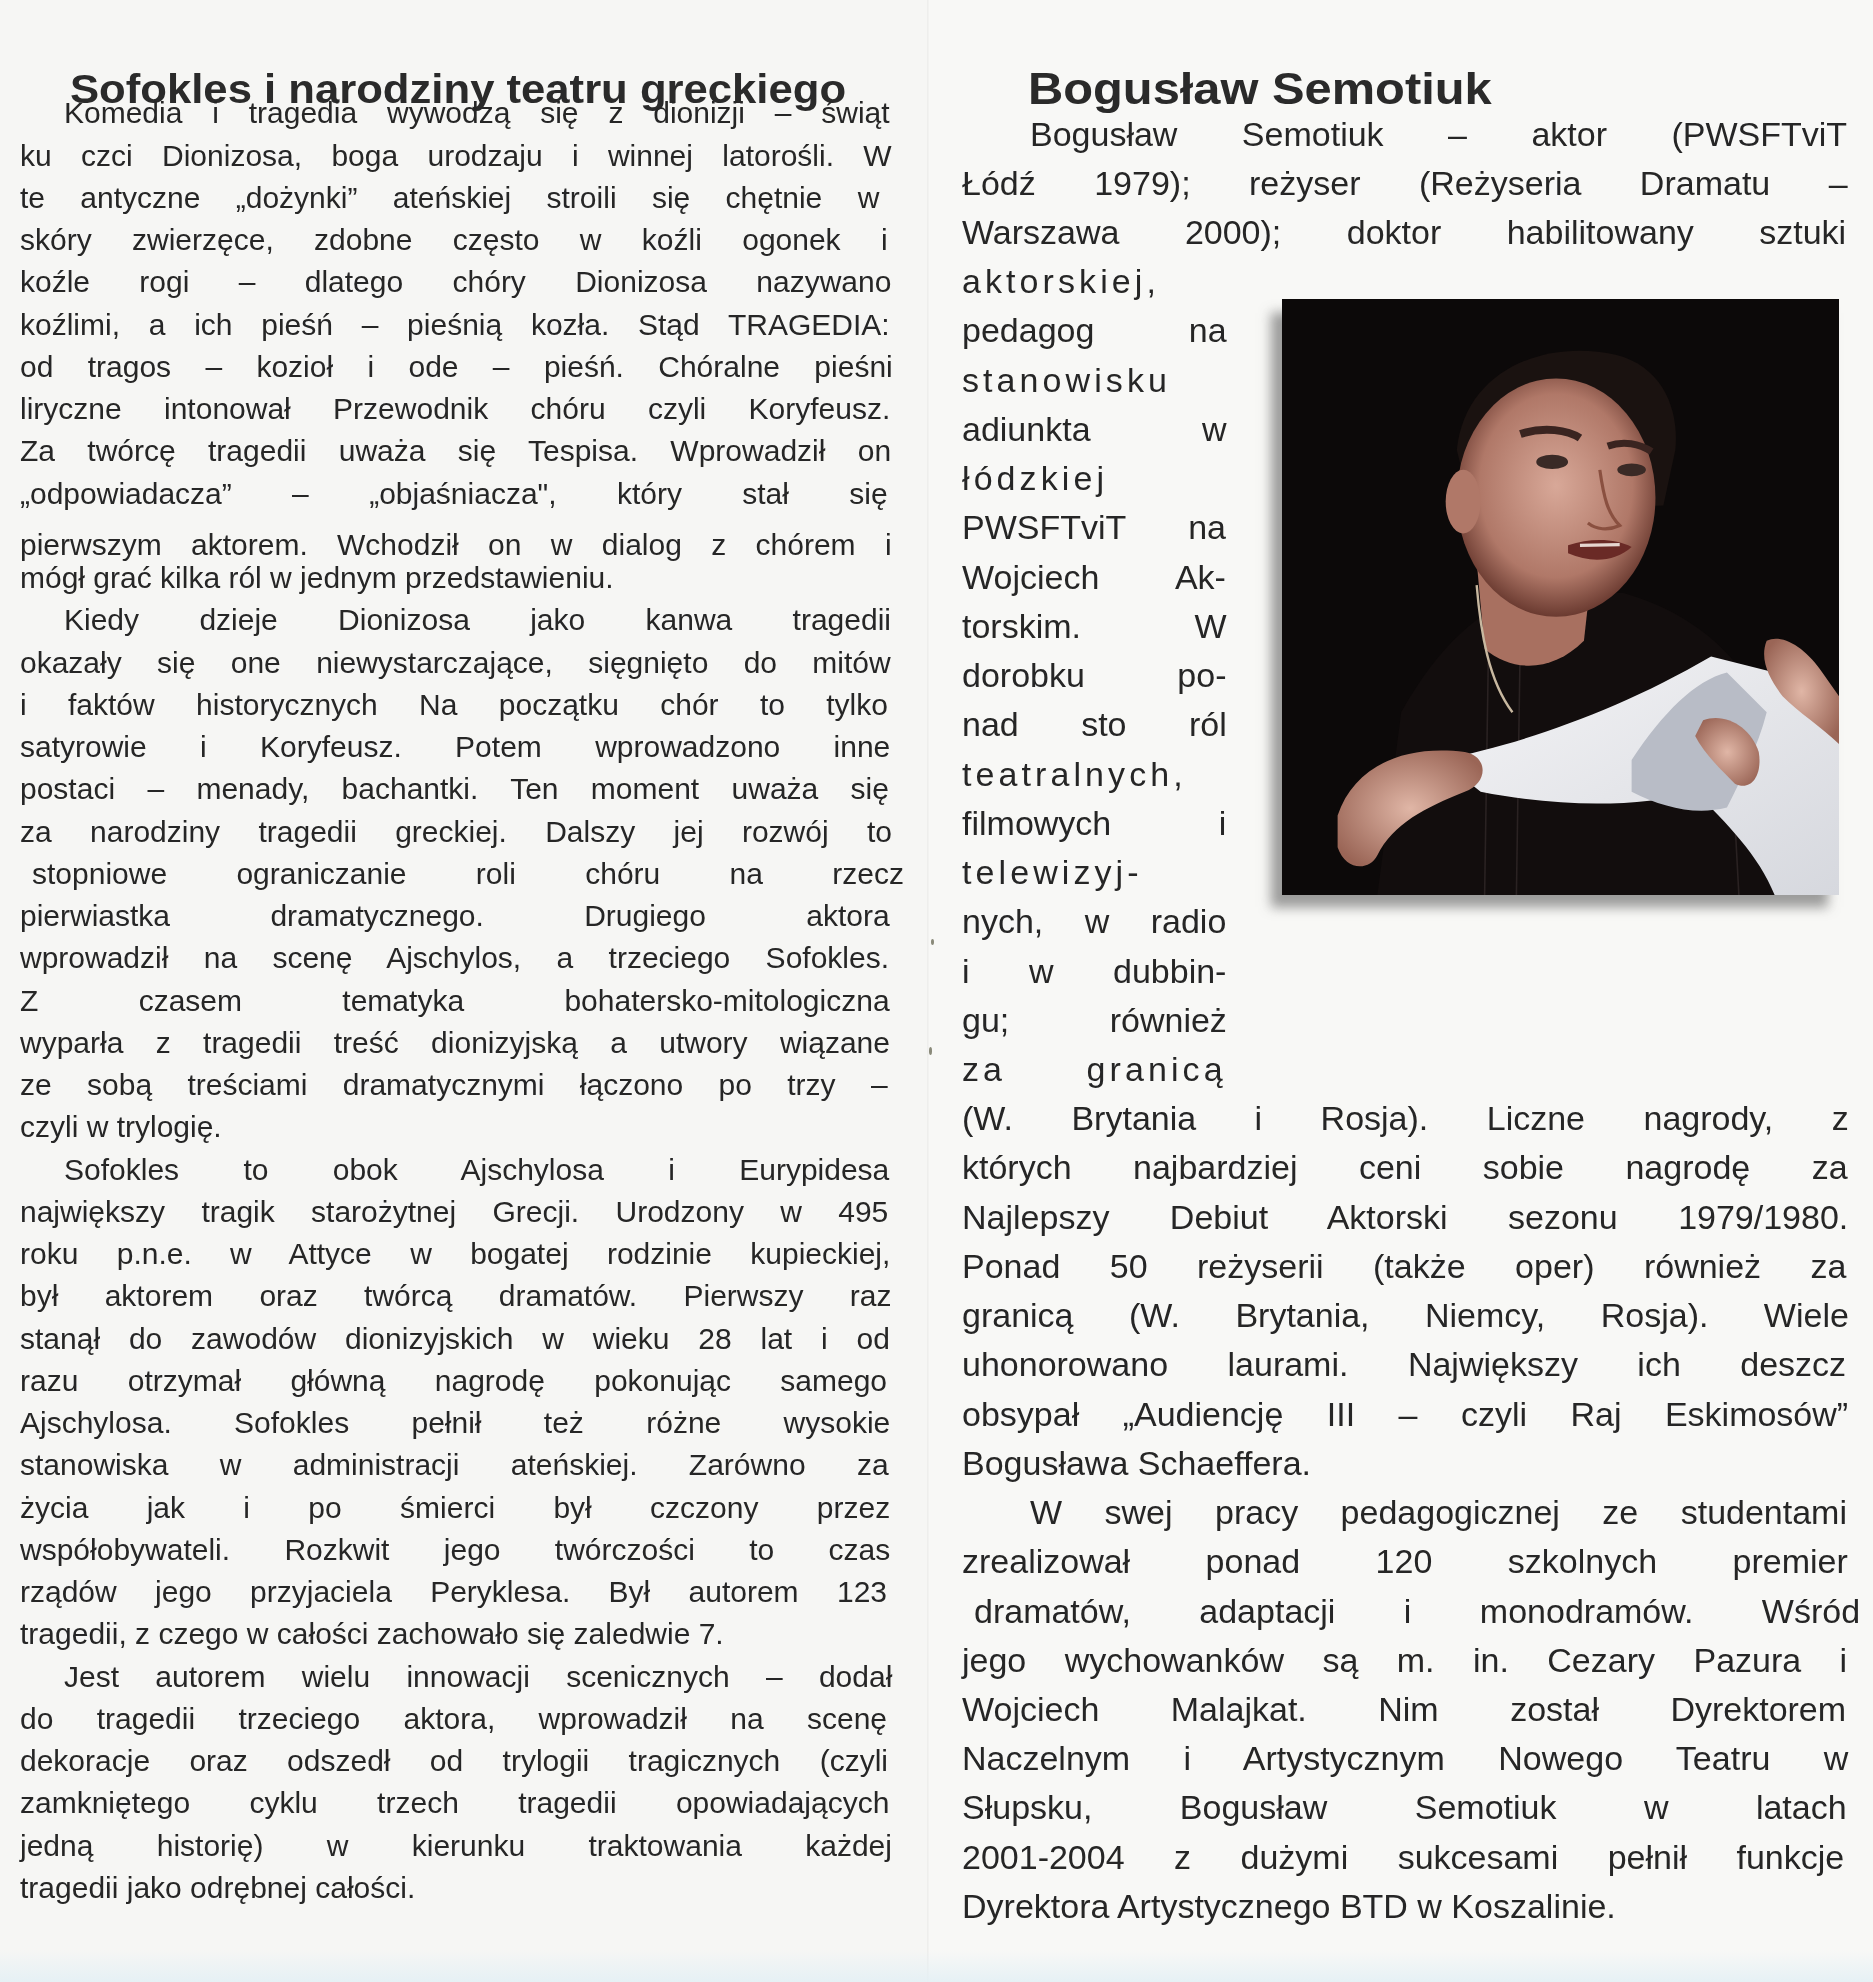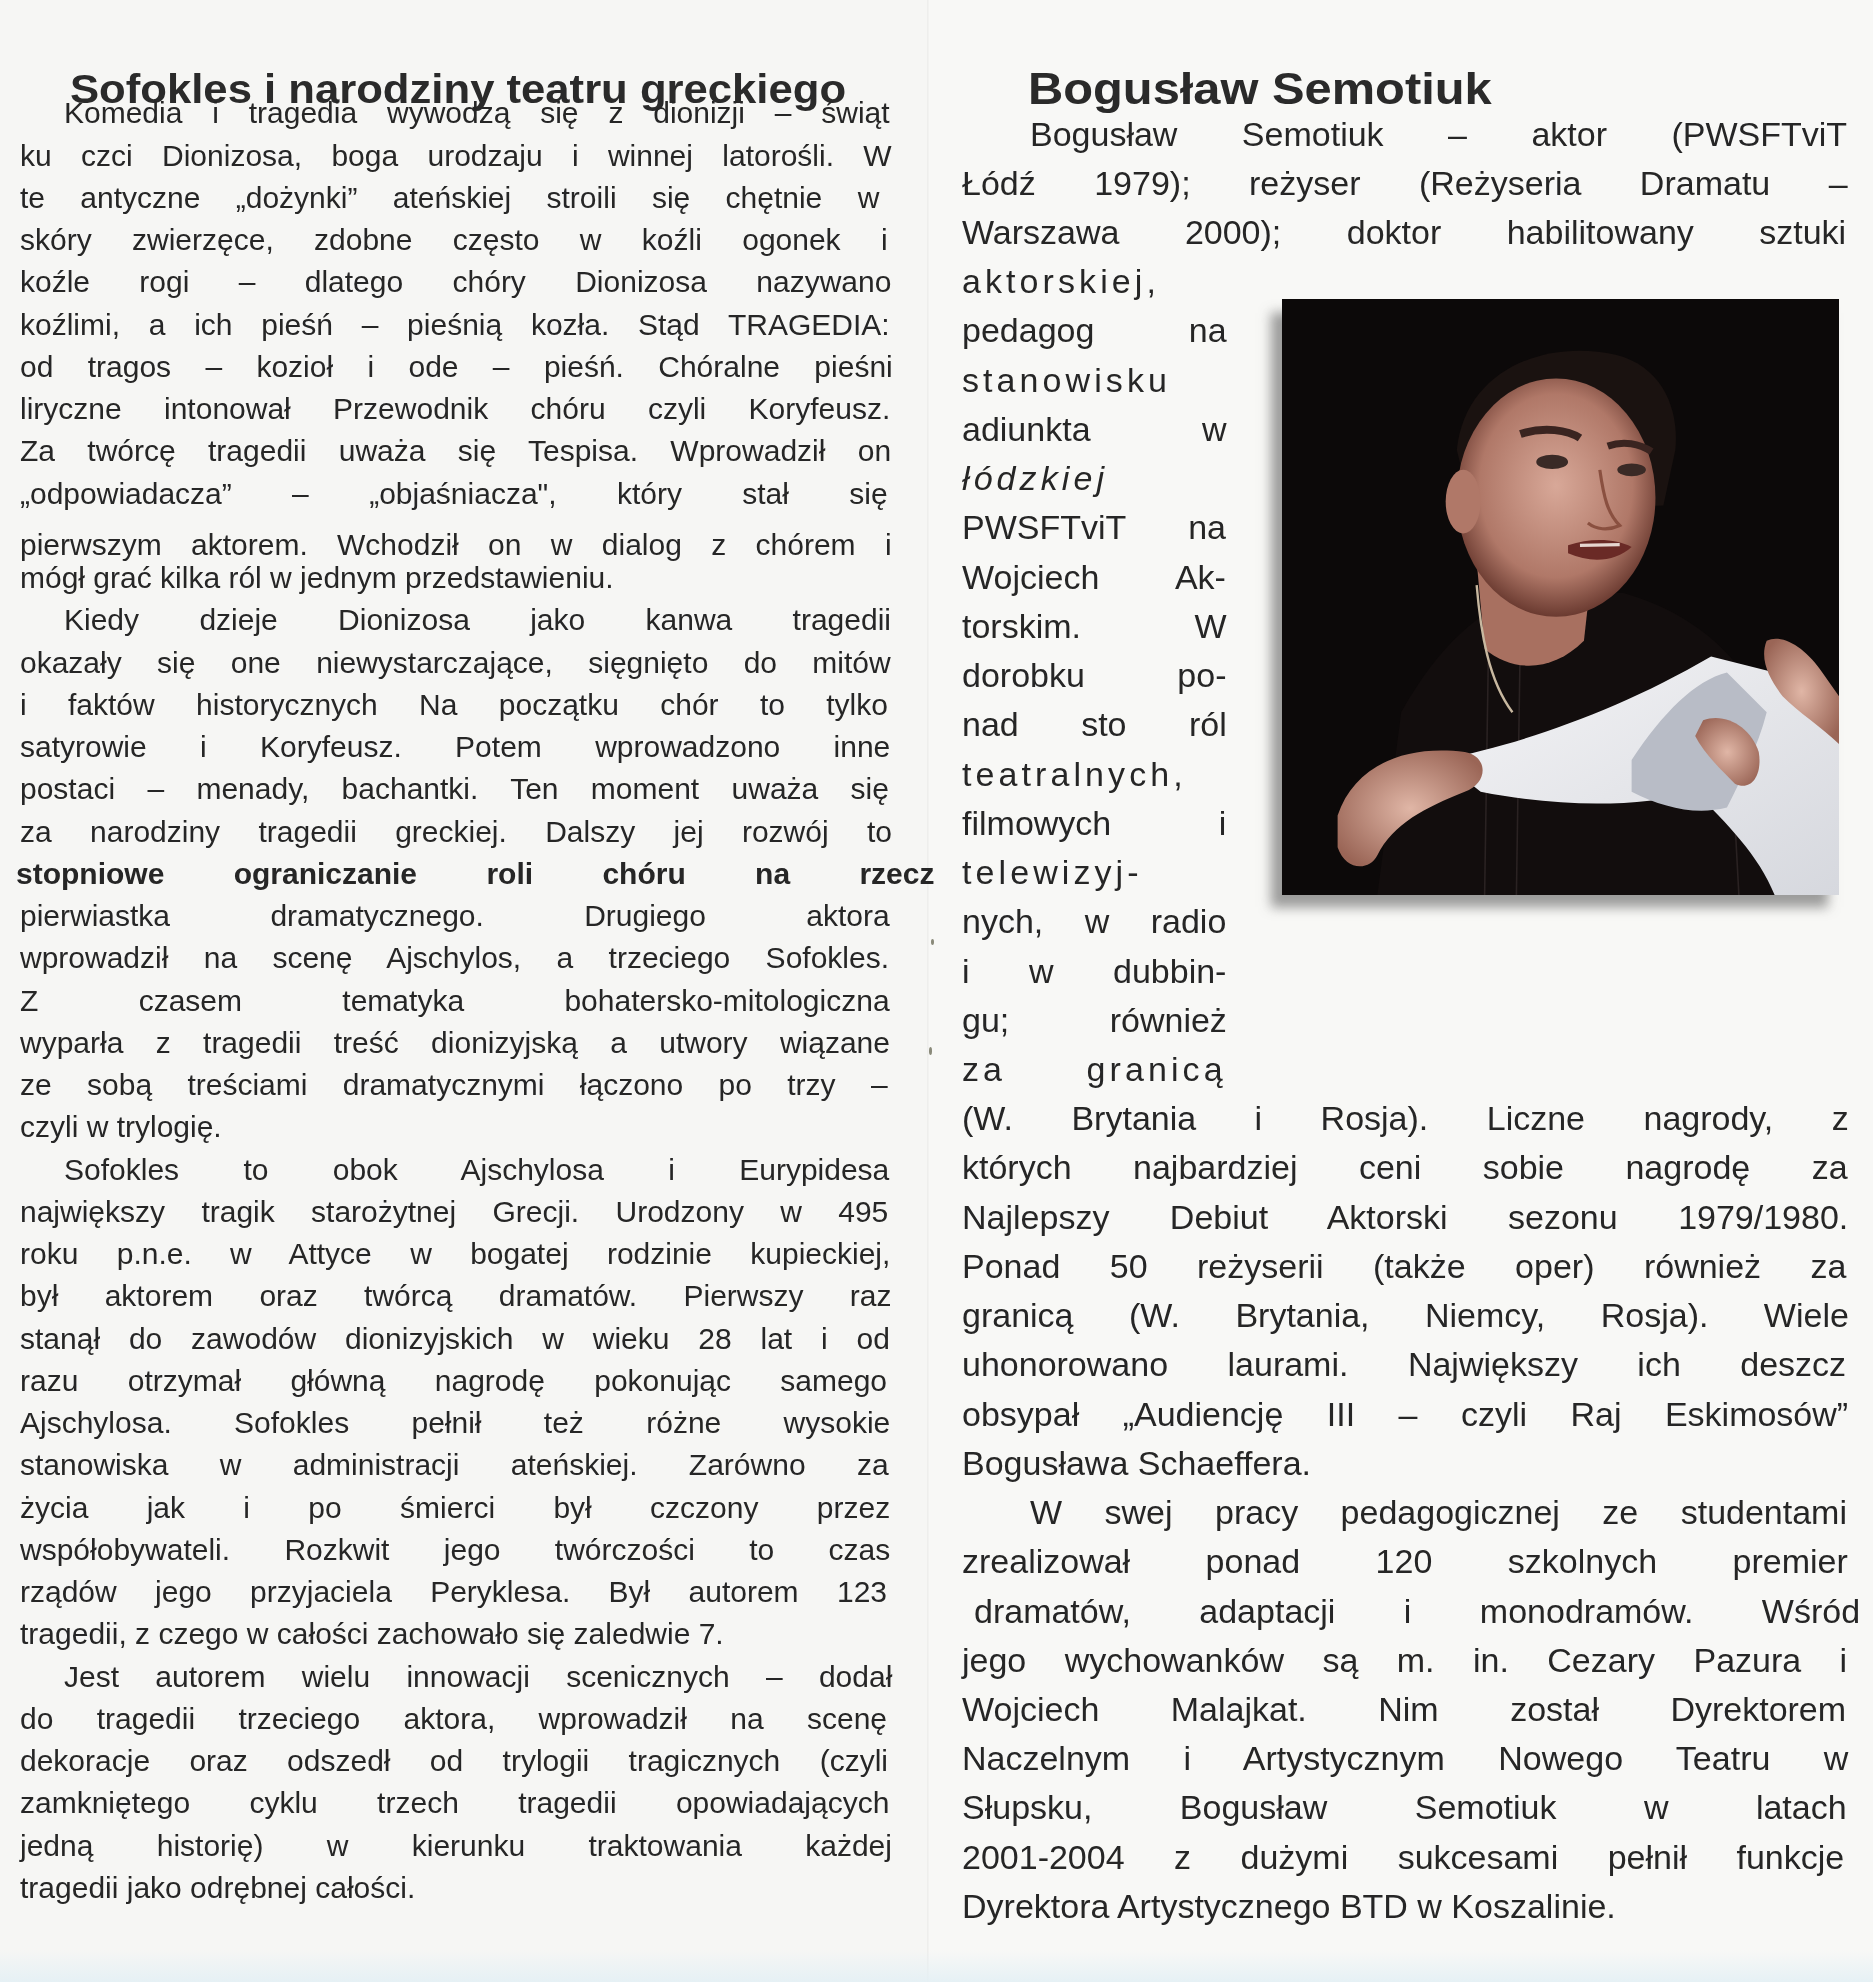--- a/index.html
+++ b/index.html
@@ -51,21 +51,21 @@
       <div class="line" style="left: 20px; top: 432px; word-spacing: 24px;">Za twórcę tragedii uważa się Tespisa. Wprowadził on</div>
       <div class="line" style="left: 20px; top: 475px; word-spacing: 52px;">„odpowiadacza” – „objaśniacza", który stał się</div>
       <div class="line" style="left: 20px; top: 517px; word-spacing: 21px; margin-top: 9px;">pierwszym aktorem. Wchodził on w dialog z chórem i</div>
       <div class="line" style="left: 20px; top: 559px;">mógł grać kilka ról w jednym przedstawieniu.</div>
       <div class="line" style="left: 64px; top: 601px; word-spacing: 52px;">Kiedy dzieje Dionizosa jako kanwa tragedii</div>
       <div class="line" style="left: 20px; top: 644px; word-spacing: 27px;">okazały się one niewystarczające, sięgnięto do mitów</div>
       <div class="line" style="left: 20px; top: 686px; word-spacing: 33px;">i faktów historycznych Na początku chór to tylko</div>
       <div class="line" style="left: 20px; top: 728px; word-spacing: 45px;">satyrowie i Koryfeusz. Potem wprowadzono inne</div>
       <div class="line" style="left: 20px; top: 770px; word-spacing: 24px;">postaci – menady, bachantki. Ten moment uważa się</div>
       <div class="line" style="left: 20px; top: 813px; word-spacing: 30px;">za narodziny tragedii greckiej. Dalszy jej rozwój to</div>
-      <div class="line" style="left: 16px; top: 855px; word-spacing: 61px; font-weight: bold;">stopniowe ograniczanie roli chóru na rzecz</div>
+      <div class="line" style="left: 32px; top: 855px; word-spacing: 61px;">stopniowe ograniczanie roli chóru na rzecz</div>
       <div class="line" style="left: 20px; top: 897px; word-spacing: 92px;">pierwiastka dramatycznego. Drugiego aktora</div>
       <div class="line" style="left: 20px; top: 939px; word-spacing: 27px;">wprowadził na scenę Ajschylos, a trzeciego Sofokles.</div>
       <div class="line" style="left: 20px; top: 982px; word-spacing: 92px;">Z czasem tematyka bohatersko-mitologiczna</div>
       <div class="line" style="left: 20px; top: 1024px; word-spacing: 24px;">wyparła z tragedii treść dionizyjską a utwory wiązane</div>
       <div class="line" style="left: 20px; top: 1066px; word-spacing: 27px;">ze sobą treściami dramatycznymi łączono po trzy –</div>
       <div class="line" style="left: 20px; top: 1108px;">czyli w trylogię.</div>
       <div class="line" style="left: 64px; top: 1151px; word-spacing: 56px;">Sofokles to obok Ajschylosa i Eurypidesa</div>
       <div class="line" style="left: 20px; top: 1193px; word-spacing: 28px;">największy tragik starożytnej Grecji. Urodzony w 495</div>
       <div class="line" style="left: 20px; top: 1235px; word-spacing: 30px;">roku p.n.e. w Attyce w bogatej rodzinie kupieckiej,</div>
       <div class="line" style="left: 20px; top: 1277px; word-spacing: 38px;">był aktorem oraz twórcą dramatów. Pierwszy raz</div>
@@ -89,21 +89,21 @@
 <section class="col-right">
   <h1 class="heading h-right" style="transform: scaleX(1.109);">Bogusław Semotiuk</h1>
   <div id="right-lines">
       <div class="line" style="left: 1030px; top: 114px; word-spacing: 55px;">Bogusław Semotiuk – aktor (PWSFTviT</div>
       <div class="line" style="left: 962px; top: 163px; word-spacing: 49px;">Łódź 1979); reżyser (Reżyseria Dramatu –</div>
       <div class="line" style="left: 962px; top: 212px; word-spacing: 56px;">Warszawa 2000); doktor habilitowany sztuki</div>
       <div class="line" style="left: 962px; top: 261px; letter-spacing: 0.12em;">aktorskiej,</div>
       <div class="line" style="left: 962px; top: 310px; word-spacing: 85px;">pedagog na</div>
       <div class="line" style="left: 962px; top: 360px; letter-spacing: 0.12em;">stanowisku</div>
       <div class="line" style="left: 962px; top: 409px; word-spacing: 102px;">adiunkta w</div>
-      <div class="line" style="left: 962px; top: 458px; letter-spacing: 0.12em; font-style: italic;">łódzkiej</div>
+      <div class="line" style="left: 962px; top: 458px; letter-spacing: 0.12em;">łódzkiej</div>
       <div class="line" style="left: 962px; top: 507px; word-spacing: 53px;">PWSFTviT na</div>
       <div class="line" style="left: 962px; top: 557px; word-spacing: 68px;">Wojciech Ak-</div>
       <div class="line" style="left: 962px; top: 606px; word-spacing: 104px;">torskim. W</div>
       <div class="line" style="left: 962px; top: 655px; word-spacing: 83px;">dorobku po-</div>
       <div class="line" style="left: 962px; top: 704px; word-spacing: 53px;">nad sto ról</div>
       <div class="line" style="left: 962px; top: 754px; letter-spacing: 0.12em;">teatralnych,</div>
       <div class="line" style="left: 962px; top: 803px; word-spacing: 98px;">filmowych i</div>
       <div class="line" style="left: 962px; top: 852px; letter-spacing: 0.12em;">telewizyj-</div>
       <div class="line" style="left: 962px; top: 901px; word-spacing: 32px;">nych, w radio</div>
       <div class="line" style="left: 962px; top: 951px; word-spacing: 50px;">i w dubbin-</div>

